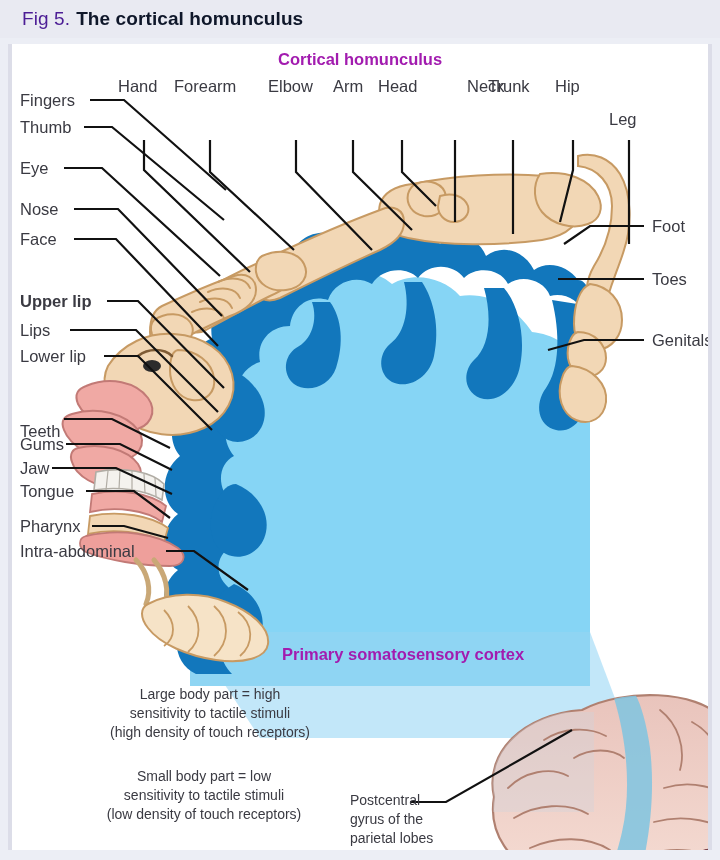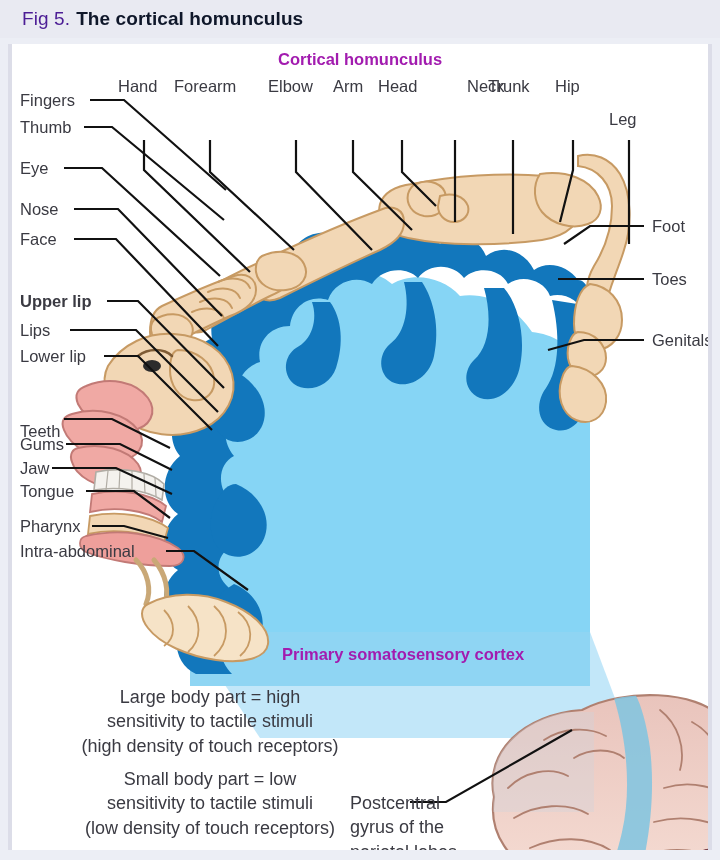--- a/index.html
+++ b/index.html
@@ -45,21 +45,21 @@
   
   .lbl{
     position:absolute;
     font-size:16.5px;
     color:#3a3a42;
     white-space:nowrap;
     line-height:1;
   }
   .note{
     position:absolute;
-    font-size:18px;
+    font-size:14px;
     color:#3a3a42;
     line-height:1.35;
     text-align:center;
     white-space:pre-line;
   }
   .note.left{text-align:left;}
   .heading-center{
     position:absolute;
     font-size:16.5px;font-weight:bold;color:#a21caf;
     white-space:nowrap;
@@ -357,21 +357,21 @@
 
     <div class="lbl" style="left:640px;top:174px;">Foot</div>
     <div class="lbl" style="left:640px;top:227px;">Toes</div>
     <div class="lbl" style="left:640px;top:288px;">Genitals</div>
 
     <div class="heading-center" style="left:270px;top:601px;">Primary somatosensory cortex</div>
 
     <div class="note" style="left:48px;top:641px;width:300px;">Large body part = high
 sensitivity to tactile stimuli
 (high density of touch receptors)</div>
-    <div class="note" style="left:48px;top:723px;width:300px;">Small body part = low
+    <div class="note" style="left:42px;top:723px;width:300px;">Small body part = low
 sensitivity to tactile stimuli
 (low density of touch receptors)</div>
 
     <div class="note left" style="left:338px;top:719px;width:140px;margin-top:28px;">Postcentral
 gyrus of the
 parietal lobes</div>
 
   </div>
 </div>
 

